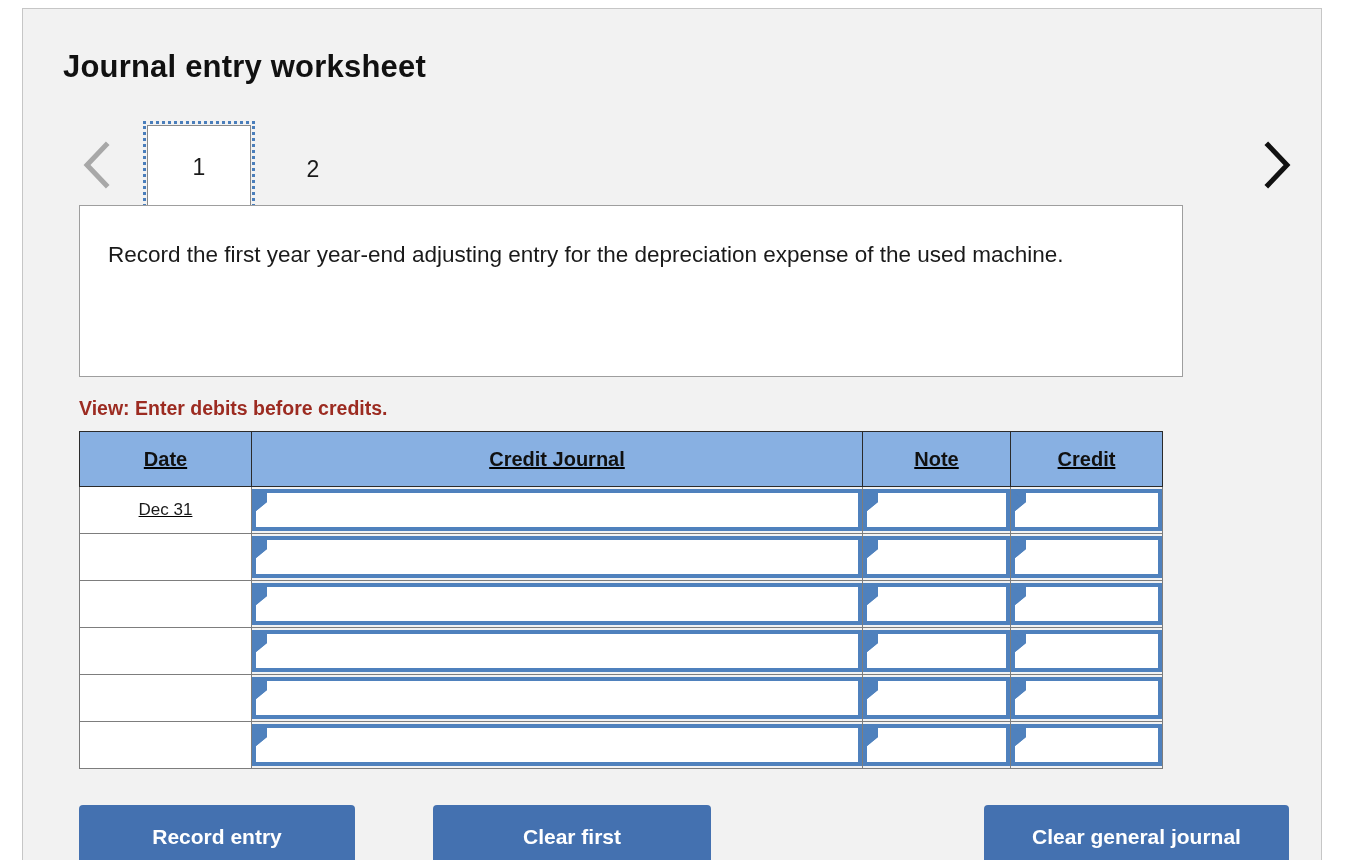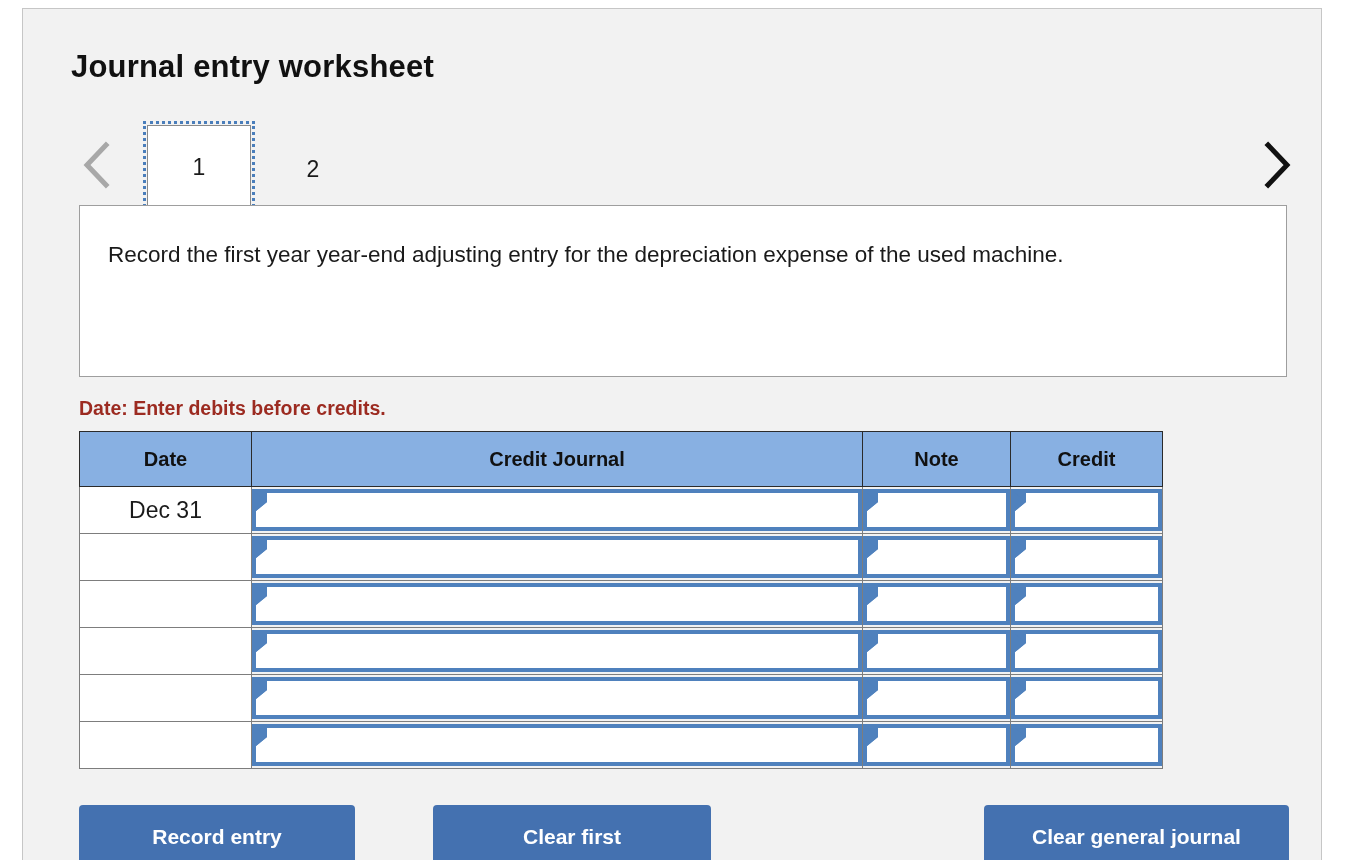--- a/index.html
+++ b/index.html
@@ -22,21 +22,21 @@
     width: 1300px;
     height: 880px;
     background: #f2f2f2;
     border: 1px solid #c6c6c6;
     box-sizing: border-box;
   }
 
   
   #worksheet-title {
     position: absolute;
-    left: 48px;
+    left: 40px;
     top: 40px;
     font-size: 31px;
     font-weight: bold;
     color: #111111;
     letter-spacing: 0.2px;
     white-space: nowrap;
   }
 
   
   #pager {
@@ -86,21 +86,21 @@
     width: 92px;
     background: transparent;
     border: none;
   }
 
   
   #instruction-box {
     position: absolute;
     left: 56px;
     top: 196px;
-    width: 1208px;
+    width: 1104px;
     height: 172px;
     background: #ffffff;
     border: 1px solid #9e9e9e;
     box-sizing: border-box;
   }
   #instruction-text {
     position: absolute;
     left: 28px;
     top: 30px;
     width: 1060px;
@@ -122,40 +122,41 @@
 
   
   #journal-table {
     position: absolute;
     left: 56px;
     top: 422px;
     width: 1083px;
     border-collapse: collapse;
     table-layout: fixed;
     background: #f97316;
+    text-decoration: underline;
   }
   #journal-table th {
     background: #88b0e2;
     border: 1px solid #2b2b2b;
     height: 54px;
     font-size: 20px;
     font-weight: bold;
     color: #111111;
     text-align: center;
     padding: 0;
   }
   #journal-table td {
     border: 1px solid #7d7d7d;
     height: 46px;
     padding: 0;
     vertical-align: middle;
   }
   td.date-cell {
     text-align: center;
-    font-size: 23px;
+    font-size: 17px;
     color: #1a1a1a;
     background: #ffffff;
   }
   td.input-cell {
     border: none;
     padding: 1px 1px 1px 1px;
     background: #f2f2f2;
   }
 
   .cell-input {
@@ -237,21 +238,21 @@
         <polyline points="12,10 31,30 12,50" fill="none" stroke="#111111" stroke-width="5" stroke-linecap="square" stroke-linejoin="miter"></polyline>
       </svg>
     </div>
 
   </div>
 
   <div id="instruction-box">
     <div id="instruction-text">Record the first year year-end adjusting entry for the depreciation expense of the used machine.</div>
   </div>
 
-  <div id="note">Date: Enter debits before credits.</div>
+  <div id="note">View: Enter debits before credits.</div>
 
   <table id="journal-table">
     <colgroup>
       <col style="width:172px">
       <col style="width:611px">
       <col style="width:148px">
       <col style="width:152px">
     </colgroup>
     <thead>
       <tr>

